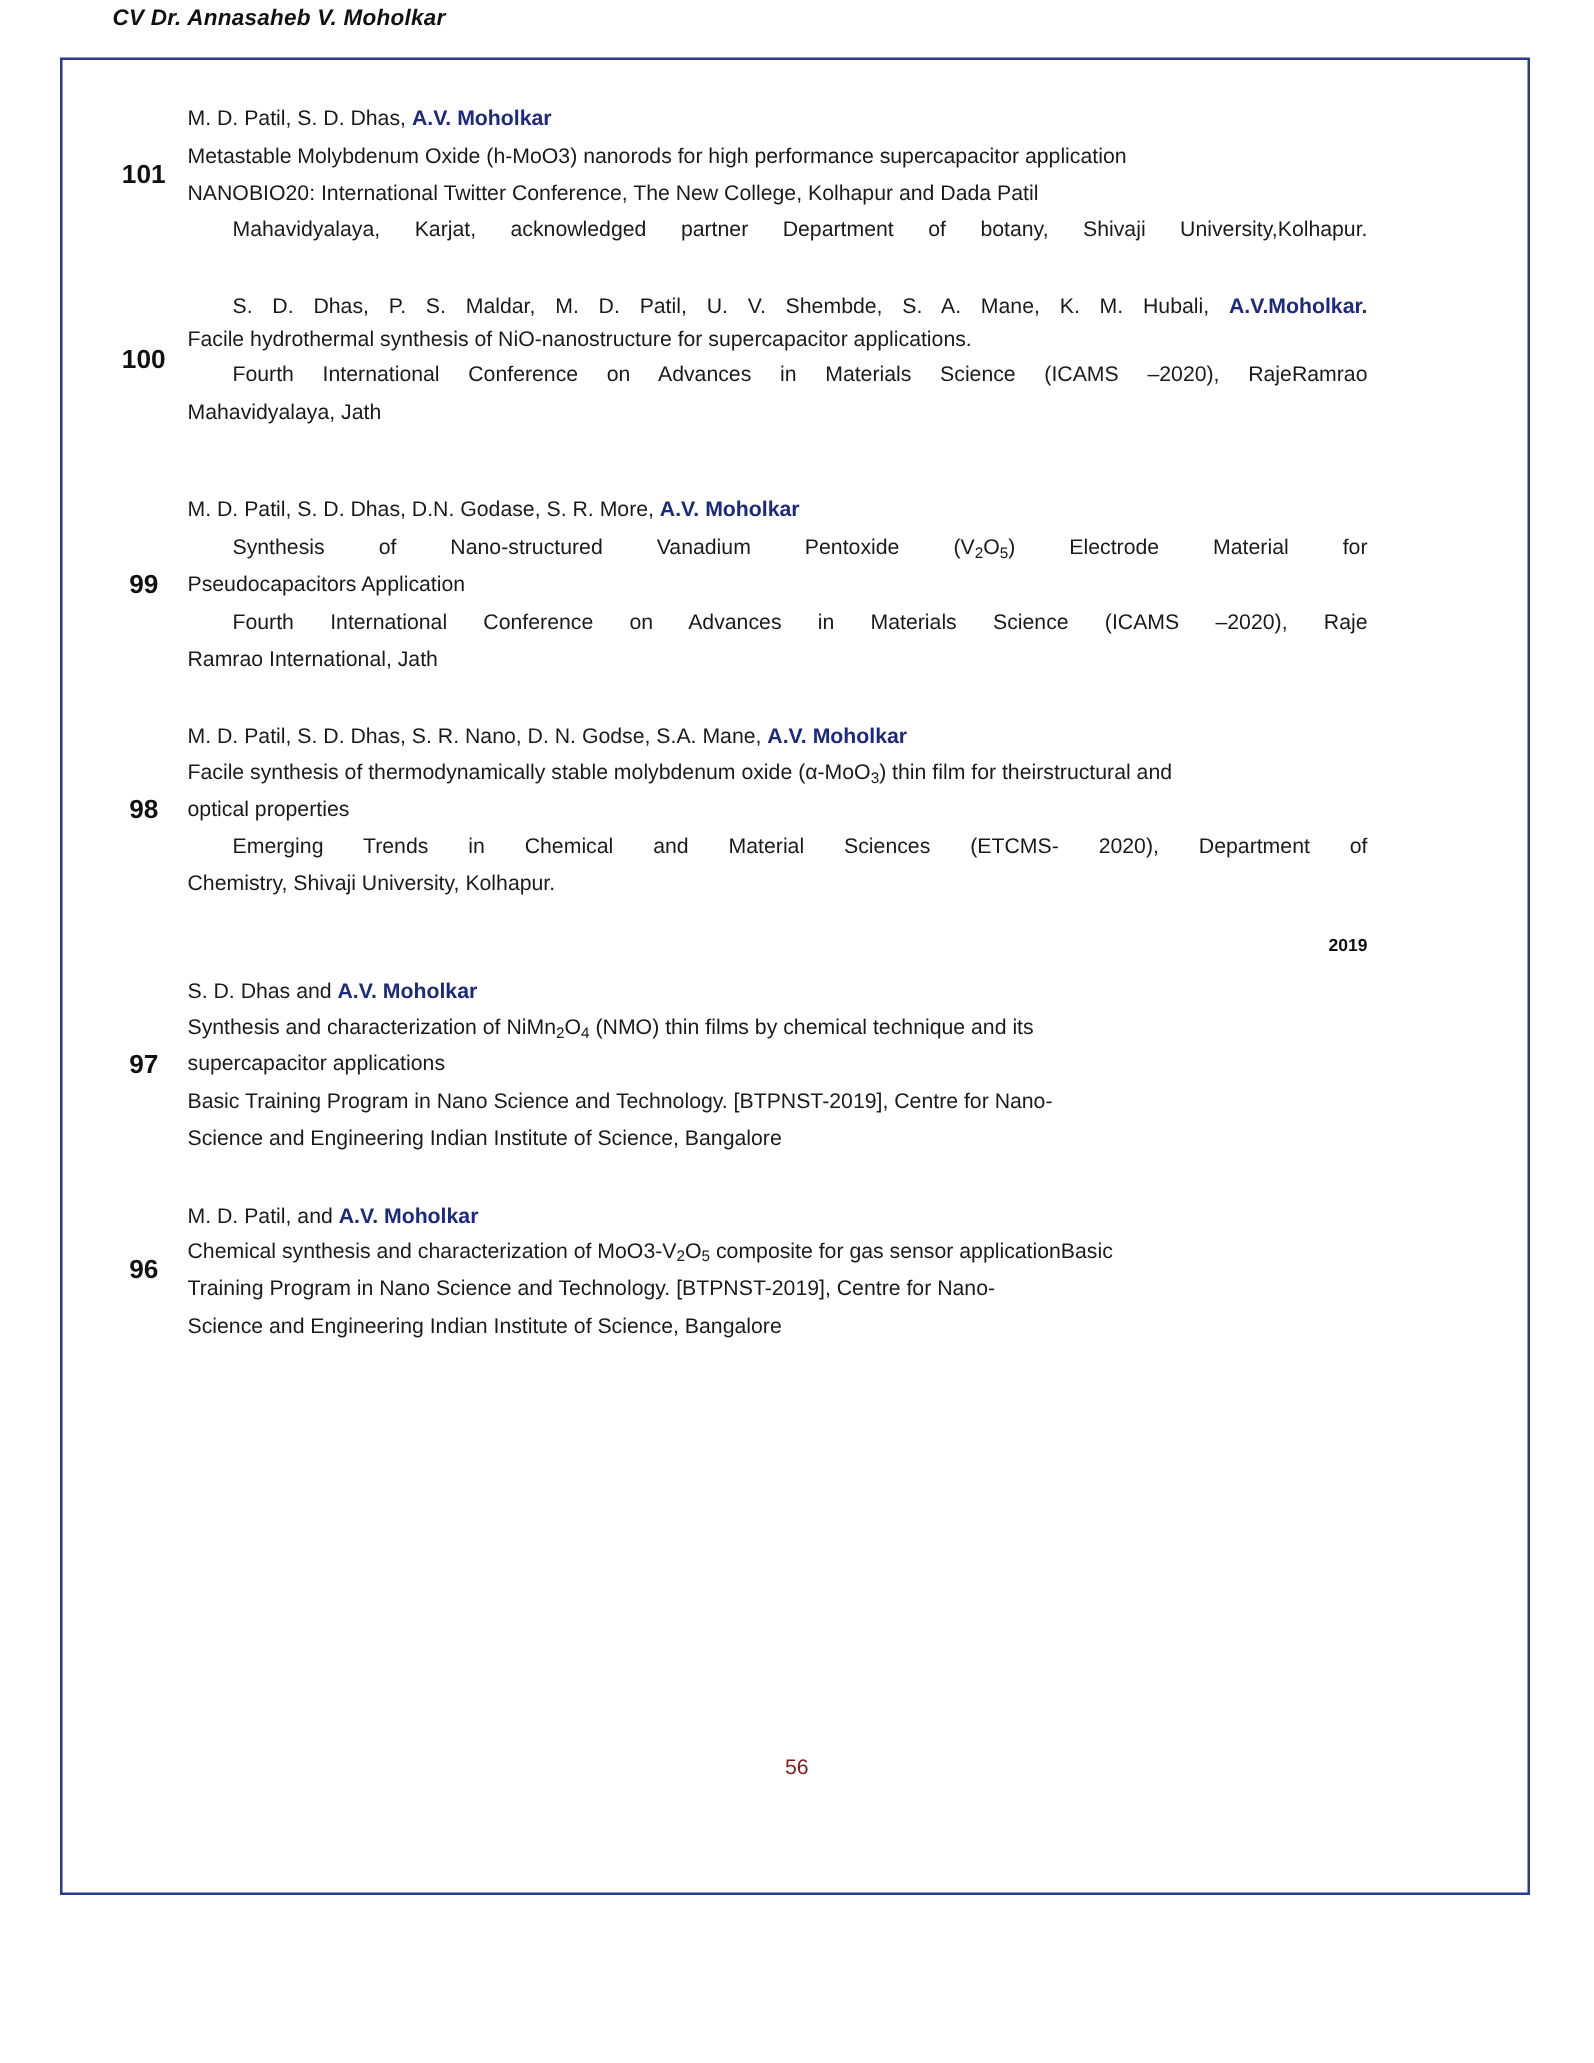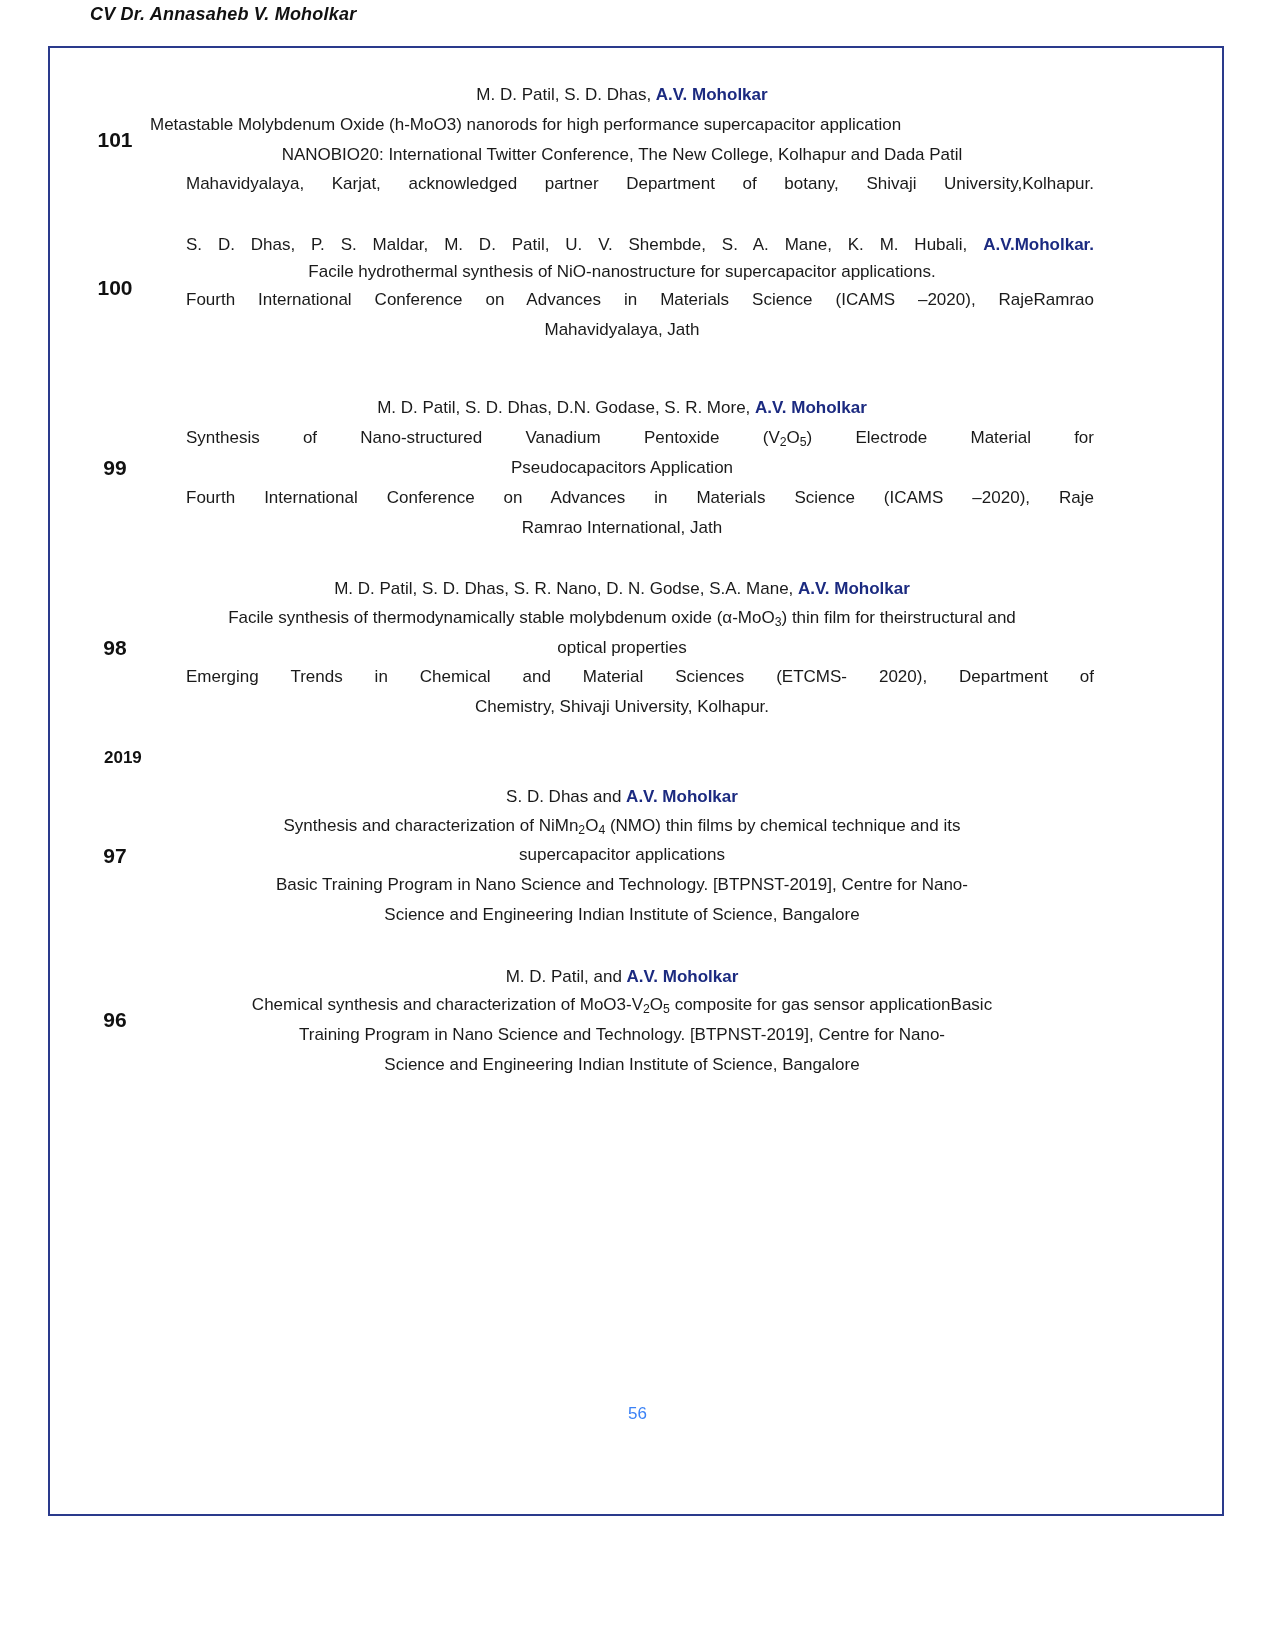--- a/index.html
+++ b/index.html
@@ -58,55 +58,54 @@
     justify-content: center;
   }
   .body {
     flex: 1 1 auto;
     padding-left: 4px;
   }
   .line {
     font-size: 17px;
     line-height: 1.75;
     color: #1a1a1a;
-    text-align: center;
   }
   .line.just {
     text-align: justify;
   }
   .line.just-all {
     text-align: justify;
     text-align-last: justify;
     margin-left: 36px;
   }
   .author {
     color: #1b2a80;
     font-weight: bold;
   }
   .tight {
     line-height: 1.6;
   }
   .year-head {
-    text-align: left;
-    font-size: 17px;
+    text-align: right;
+    font-size: 14px;
     font-weight: bold;
     color: #111;
     margin: 26px 0 14px 0;
     padding-left: 20px;
   }
   .spacer-sm { height: 18px; }
   .spacer-md { height: 34px; }
   .page-number {
     position: absolute;
     left: 0;
     right: 0;
     top: 1404px;
     text-align: center;
     font-size: 17px;
-    color: #3b82f6;
+    color: #7f1d1d;
   }
   sub { font-size: 0.72em; vertical-align: -0.25em; }
 </style>
 </head>
 <body>
 
 <div class="page-header">CV Dr. Annasaheb V. Moholkar</div>
 
 <div class="page-frame"></div>
 

